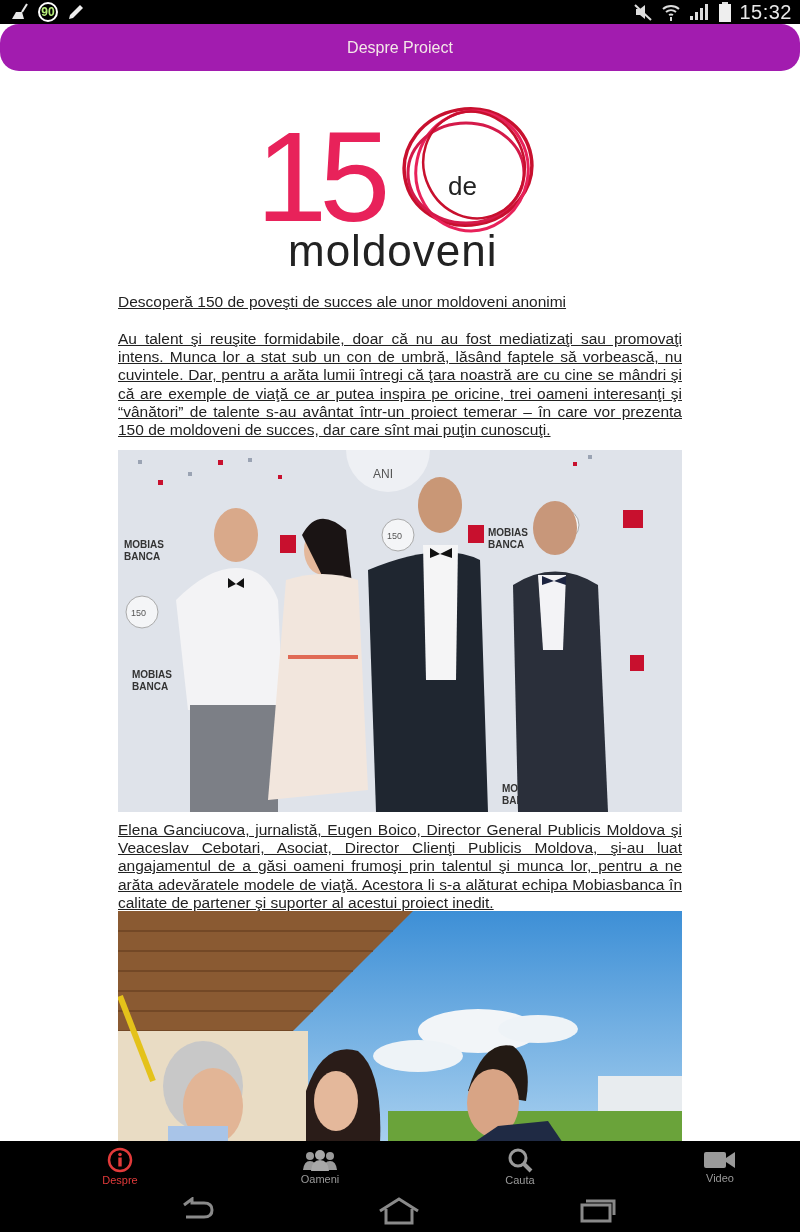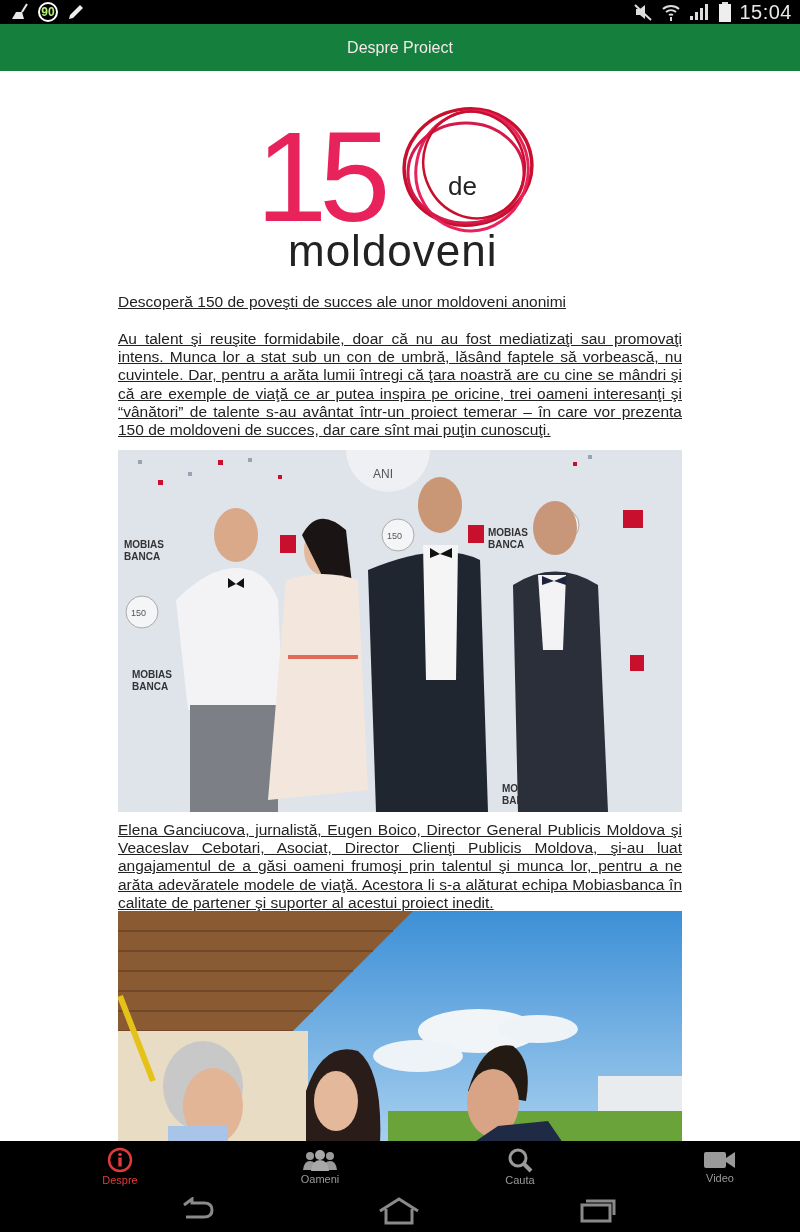--- a/index.html
+++ b/index.html
@@ -2,21 +2,21 @@
 <html><head>
 <meta charset="utf-8">
 <style>
   html, body { margin:0; padding:0; }
   body { width:800px; height:1232px; position:relative; overflow:hidden; background:#ffffff; font-family:"Liberation Sans", sans-serif; }
   .statusbar { position:absolute; left:0; top:0; width:800px; height:24px; background:#000; color:#fff; }
   .sb-left { position:absolute; left:10px; top:2px; display:flex; align-items:center; gap:8px; }
   .sb-right { position:absolute; right:8px; top:0; display:flex; align-items:center; gap:8px; height:24px; }
   .sb-time { font-size:20px; color:#e8e8e8; letter-spacing:0.5px; }
   .badge90 { width:20px; height:20px; border-radius:50%; border:2px solid #ffffff; color:#b8f07a; font-size:12px; font-weight:bold; display:flex; align-items:center; justify-content:center; box-sizing:border-box; }
-  .appbar { position:absolute; left:0; top:24px; width:800px; height:47px; background:#15803d; display:flex; align-items:center; justify-content:center; }
+  .appbar { position:absolute; left:0; top:24px; width:800px; height:47px; background:#a21caf; display:flex; align-items:center; justify-content:center;border-radius:19px; }
   .appbar-title { color:#f4e8e8; font-size:16px; }
   .content { position:absolute; left:0; top:71px; width:712px; height:1070px; overflow:hidden; background:#fff; }
   .logo { position:absolute; left:258px; top:32px; width:290px; height:170px; }
   .text { position:absolute; left:118px; width:564px; font-size:15.5px; line-height:18.2px; color:#222; text-align:justify;text-decoration:underline; }
   .photo { position:absolute; left:118px; width:564px; overflow:hidden; }
   .bottomnav { position:absolute; left:0; top:1141px; width:800px; height:50px; background:#000; display:flex;padding-left:20px; }
   .nav-item { flex:1; display:flex; flex-direction:column; align-items:center; justify-content:center; }
   .nav-label { font-size:11px; color:#9a9a9a; margin-top:1px; }
   .nav-item.active .nav-label { color:#e23a3a; }
   .sysbar { position:absolute; left:0; top:1191px; width:800px; height:41px; background:#000; }
@@ -52,21 +52,21 @@
     <svg width="22" height="18" viewBox="0 0 22 18">
         <rect x="1" y="13" width="3" height="4" fill="#ddd"></rect>
         <rect x="6" y="9" width="3" height="8" fill="#ddd"></rect>
         <rect x="11" y="5" width="3" height="12" fill="#ddd"></rect>
         <rect x="16" y="1" width="3" height="16" fill="#ddd"></rect>
       </svg>
     <svg width="12" height="20" viewBox="0 0 12 20">
         <rect x="3" y="0" width="6" height="2" fill="#ddd"></rect>
         <rect x="0" y="2" width="12" height="18" fill="#eee"></rect>
       </svg>
-    <span class="sb-time">15:04</span>
+    <span class="sb-time">15:32</span>
   </div>
 </div>
 
 <div class="appbar">
   <span class="appbar-title">Despre Proiect</span>
 </div>
 
 <div class="content">
   <svg class="logo" viewBox="0 0 290 170">
     <text x="0" y="118" font-family="Liberation Sans, sans-serif" font-size="128" fill="#e8225a" letter-spacing="-10"></text>

